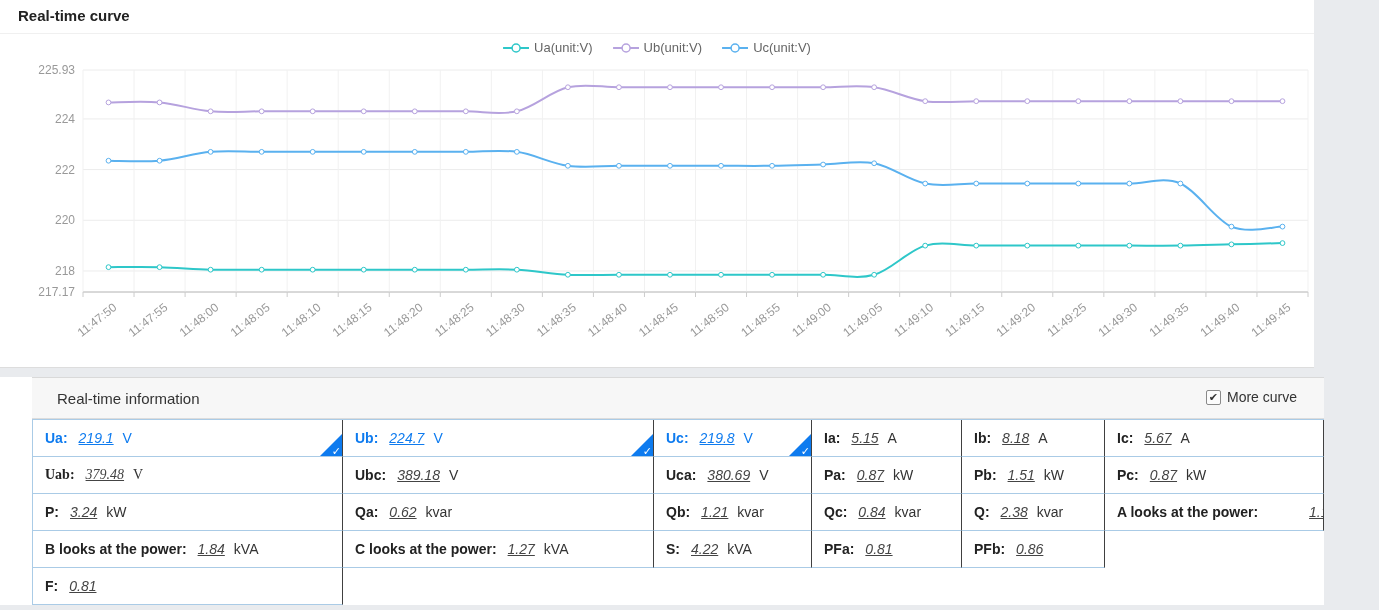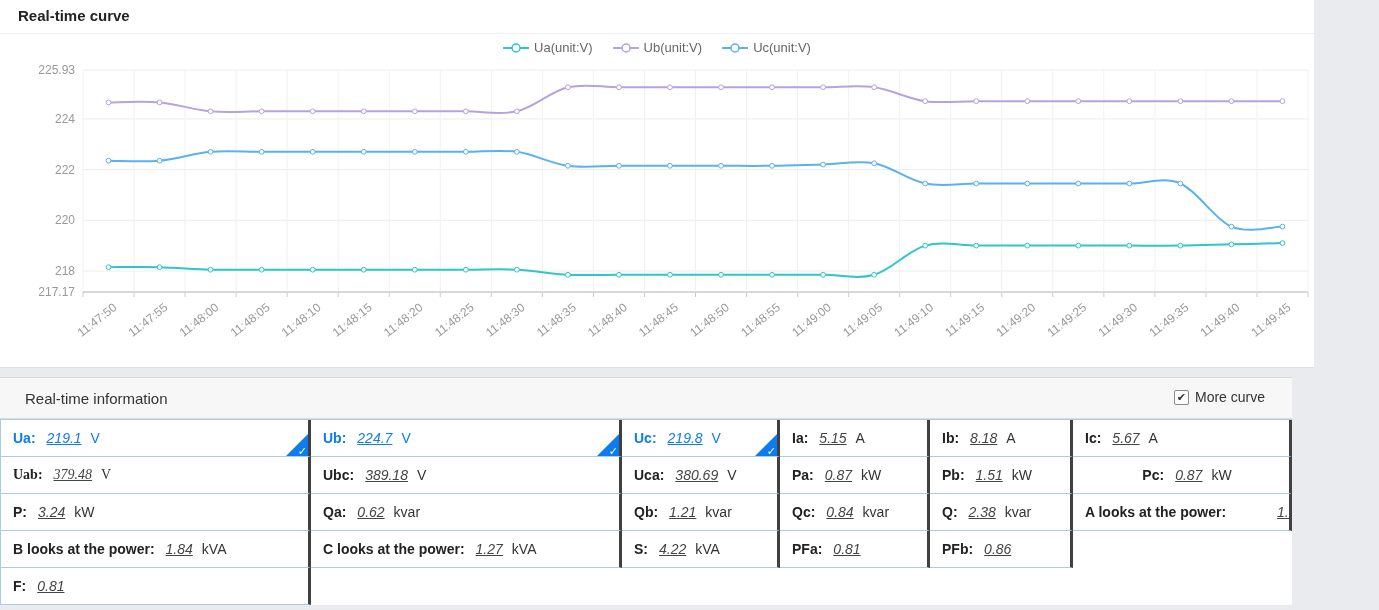--- a/index.html
+++ b/index.html
@@ -8,30 +8,30 @@
   
   .chart-card{position:absolute;left:0;top:0;width:1314px;height:368px;background:#fff;border-bottom:1px solid #ddd;box-sizing:border-box;}
   .chart-header{position:relative;height:33px;border-bottom:1px solid #f0f0f0;}
   .chart-title{position:absolute;left:18px;top:7px;font-size:15px;font-weight:bold;color:#222;}
   .legend{position:absolute;left:50%;top:6px;transform:translateX(-50%);display:flex;gap:20px;align-items:center;margin-top:34px;}
   .legend-item{display:flex;align-items:center;gap:5px;font-size:13px;color:#666;cursor:pointer;white-space:nowrap;}
   .chart-body{position:absolute;left:0;top:33px;width:1379px;height:335px;}
   svg text{font-family:"Liberation Sans",sans-serif;}
 
   
-  .info-card{position:absolute;left:0;top:377px;width:1292px;background:#fff;}
+  .info-card{position:absolute;left:0;top:377px;width:1292px;background:#fff;padding-left:32px;}
   .info-header{position:relative;height:42px;background:#f7f7f7;border-top:1px solid #d9d9d9;border-bottom:1px solid #dcdcdc;box-sizing:border-box;}
   .info-header-title{position:absolute;left:25px;top:12px;font-size:15px;color:#333;}
   .more-curve{position:absolute;right:27px;top:11px;display:flex;align-items:center;gap:6px;cursor:pointer;}
   .checkbox{display:inline-flex;align-items:center;justify-content:center;width:13px;height:13px;border:1px solid #8a8a8a;border-radius:2px;background:#fcfcfc;font-size:11px;line-height:11px;color:#333;}
   .more-curve-label{font-size:14px;color:#333;}
 
   .info-table{border-left:1px solid #aacbe6;border-top:1px solid #aacbe6;}
   .info-row{display:flex;height:37px;}
-  .info-cell{position:relative;box-sizing:border-box;display:flex;align-items:center;padding-left:12px;border-right:3px solid #404040;border-bottom:1px solid #aacbe6;background:#fff;overflow:hidden;}
+  .info-cell{position:relative;box-sizing:border-box;display:flex;align-items:center;padding-left:12px;border-right:1px solid #404040;border-bottom:1px solid #aacbe6;background:#fff;overflow:hidden;}
   .info-cell.filler{border:none;background:#fff;}
   .cell-label{font-size:14px;font-weight:bold;color:#222;white-space:nowrap;}
   .cell-value{font-size:14px;font-style:italic;text-decoration:underline;color:#444;margin-left:11px;white-space:nowrap;}
   .cell-unit{font-size:14px;color:#333;margin-left:9px;white-space:nowrap;}
   .info-cell.accent .cell-label,.info-cell.accent .cell-value,.info-cell.accent .cell-unit{color:var(--accent);}
   .corner-badge{position:absolute;right:0;bottom:0;width:0;height:0;border-style:solid;border-width:0 0 22px 22px;border-color:transparent transparent var(--accent) transparent;}
   .corner-check{position:absolute;right:1px;bottom:-1px;color:#fff;font-size:11px;line-height:12px;}
 </style>
 </head>
 <body>
@@ -299,21 +299,21 @@
           <div class="info-cell" style="width: 150px; flex: 0 0 150px;">
             <span class="cell-label">Pa:</span>
             <span class="cell-value">0.87</span>
             <span class="cell-unit">kW</span>
           </div>
           <div class="info-cell" style="width: 143px; flex: 0 0 143px;">
             <span class="cell-label">Pb:</span>
             <span class="cell-value">1.51</span>
             <span class="cell-unit">kW</span>
           </div>
-          <div class="info-cell" style="width: 307px; flex: 1 1 0%; justify-content: center;">
+          <div class="info-cell" style="width: 307px; flex: 1 1 0%;">
             <span class="cell-label">Pc:</span>
             <span class="cell-value">0.87</span>
             <span class="cell-unit">kW</span>
           </div>
         </div>
         <div class="info-row">
           <div class="info-cell" style="width: 310px; flex: 0 0 310px;">
             <span class="cell-label">P:</span>
             <span class="cell-value">3.24</span>
             <span class="cell-unit">kW</span>

